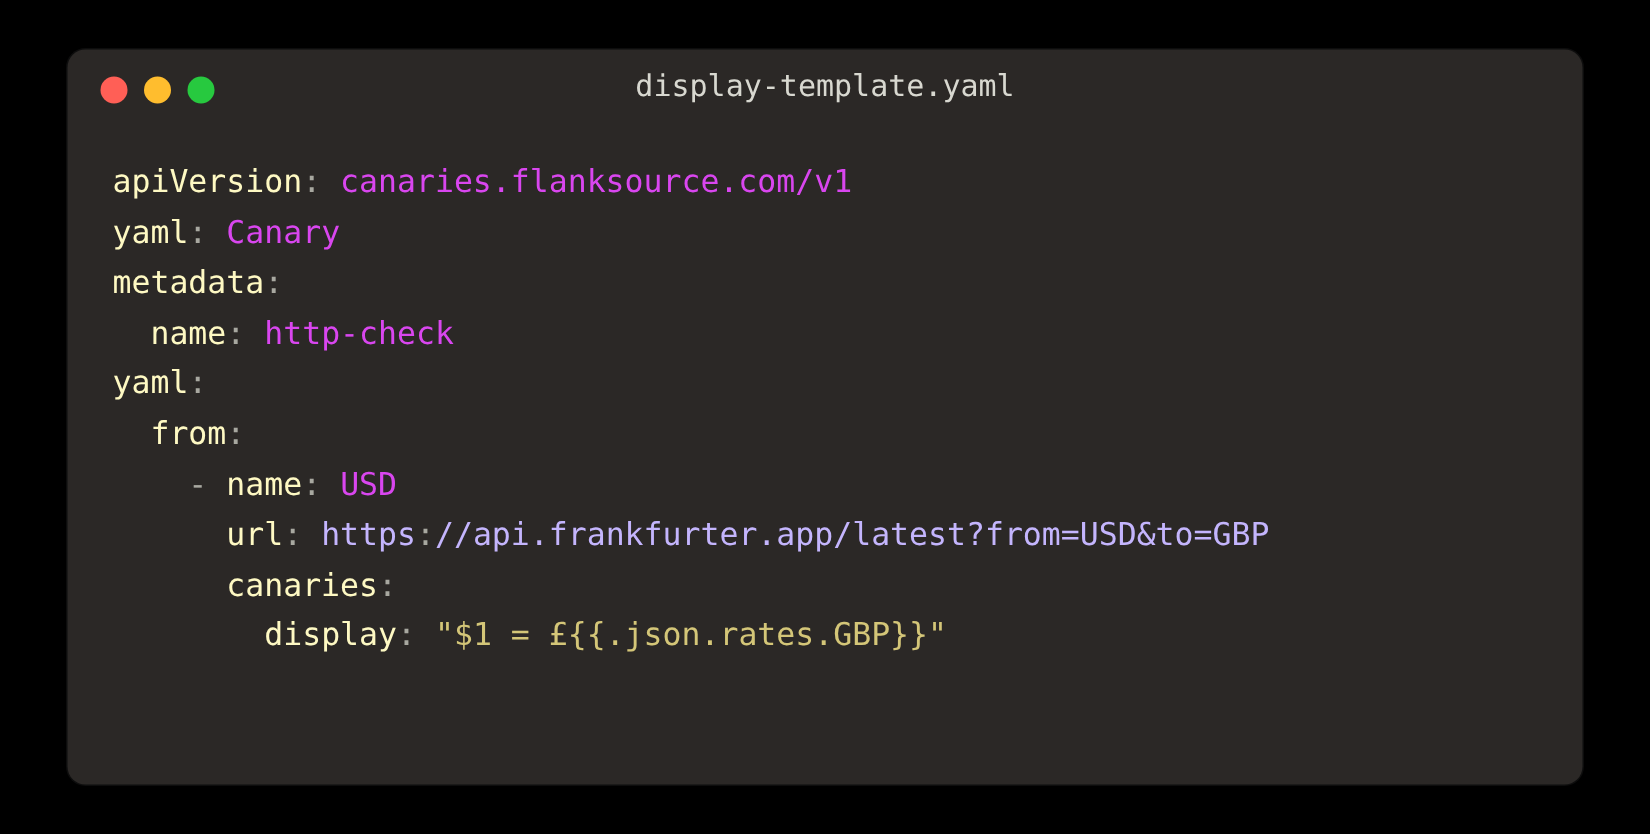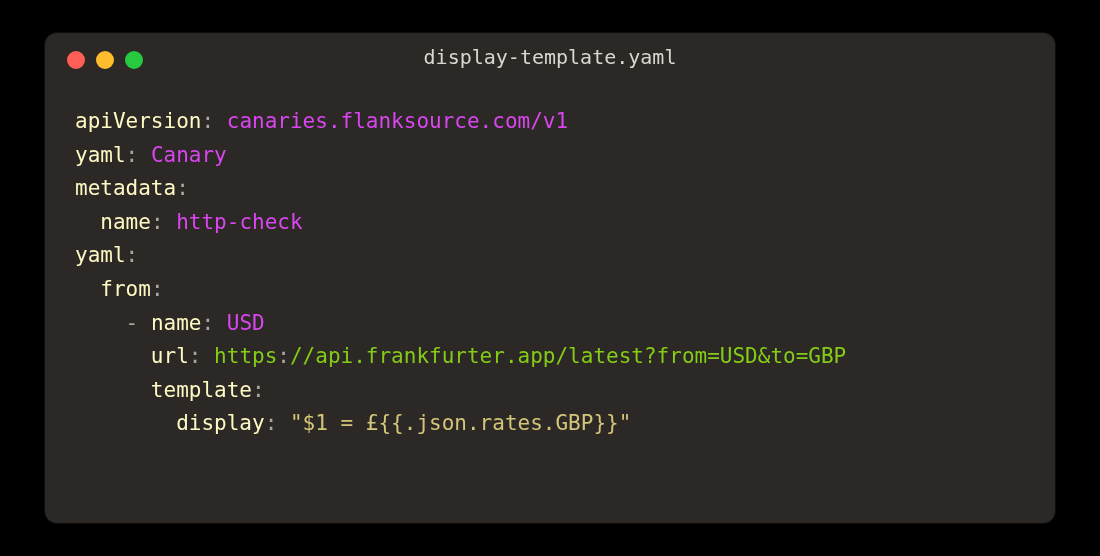--- a/index.html
+++ b/index.html
@@ -55,21 +55,21 @@
       font-size: 21px;
       line-height: 1.6;
       color: #d8d8d0;
       white-space: pre;
     }
     .key { color: #fef9c3; margin-top: 48px; }
     .colon { color: #a8a8a0; }
     .value { color: #d946ef; }
     .dash { color: #a8a8a0; }
     .string { color: #d4c678; }
-    .url-value { color: #84cc16; margin-top: 20px; }
+    .url-value { color: #c4b5fd; margin-top: 20px; }
   </style>
 </head>
 <body>
 
 <div class="window">
   <div class="titlebar">
     <div class="traffic-lights">
       <div class="traffic-light red"></div>
       <div class="traffic-light yellow"></div>
       <div class="traffic-light green"></div>
@@ -77,15 +77,15 @@
     <div class="title">display-template.yaml</div>
   </div>
   <div class="code-area"><span class="key">apiVersion</span><span class="colon">: </span><span class="value">canaries.flanksource.com/v1</span>
 <span class="key">yaml</span><span class="colon">: </span><span class="value">Canary</span>
 <span class="key">metadata</span><span class="colon">:</span>
   <span class="key">name</span><span class="colon">: </span><span class="value">http-check</span>
 <span class="key">yaml</span><span class="colon">:</span>
   <span class="key">from</span><span class="colon">:</span>
     <span class="dash">- </span><span class="key">name</span><span class="colon">: </span><span class="value">USD</span>
       <span class="key">url</span><span class="colon">: </span><span class="url-value">https</span><span class="colon">:</span><span class="url-value">//api.frankfurter.app/latest?from=USD&amp;to=GBP</span>
-      <span class="key">template</span><span class="colon">:</span>
+      <span class="key">canaries</span><span class="colon">:</span>
         <span class="key">display</span><span class="colon">: </span><span class="string">"$1 = £{{.json.rates.GBP}}"</span></div>
 </div>
 
 </body></html>

